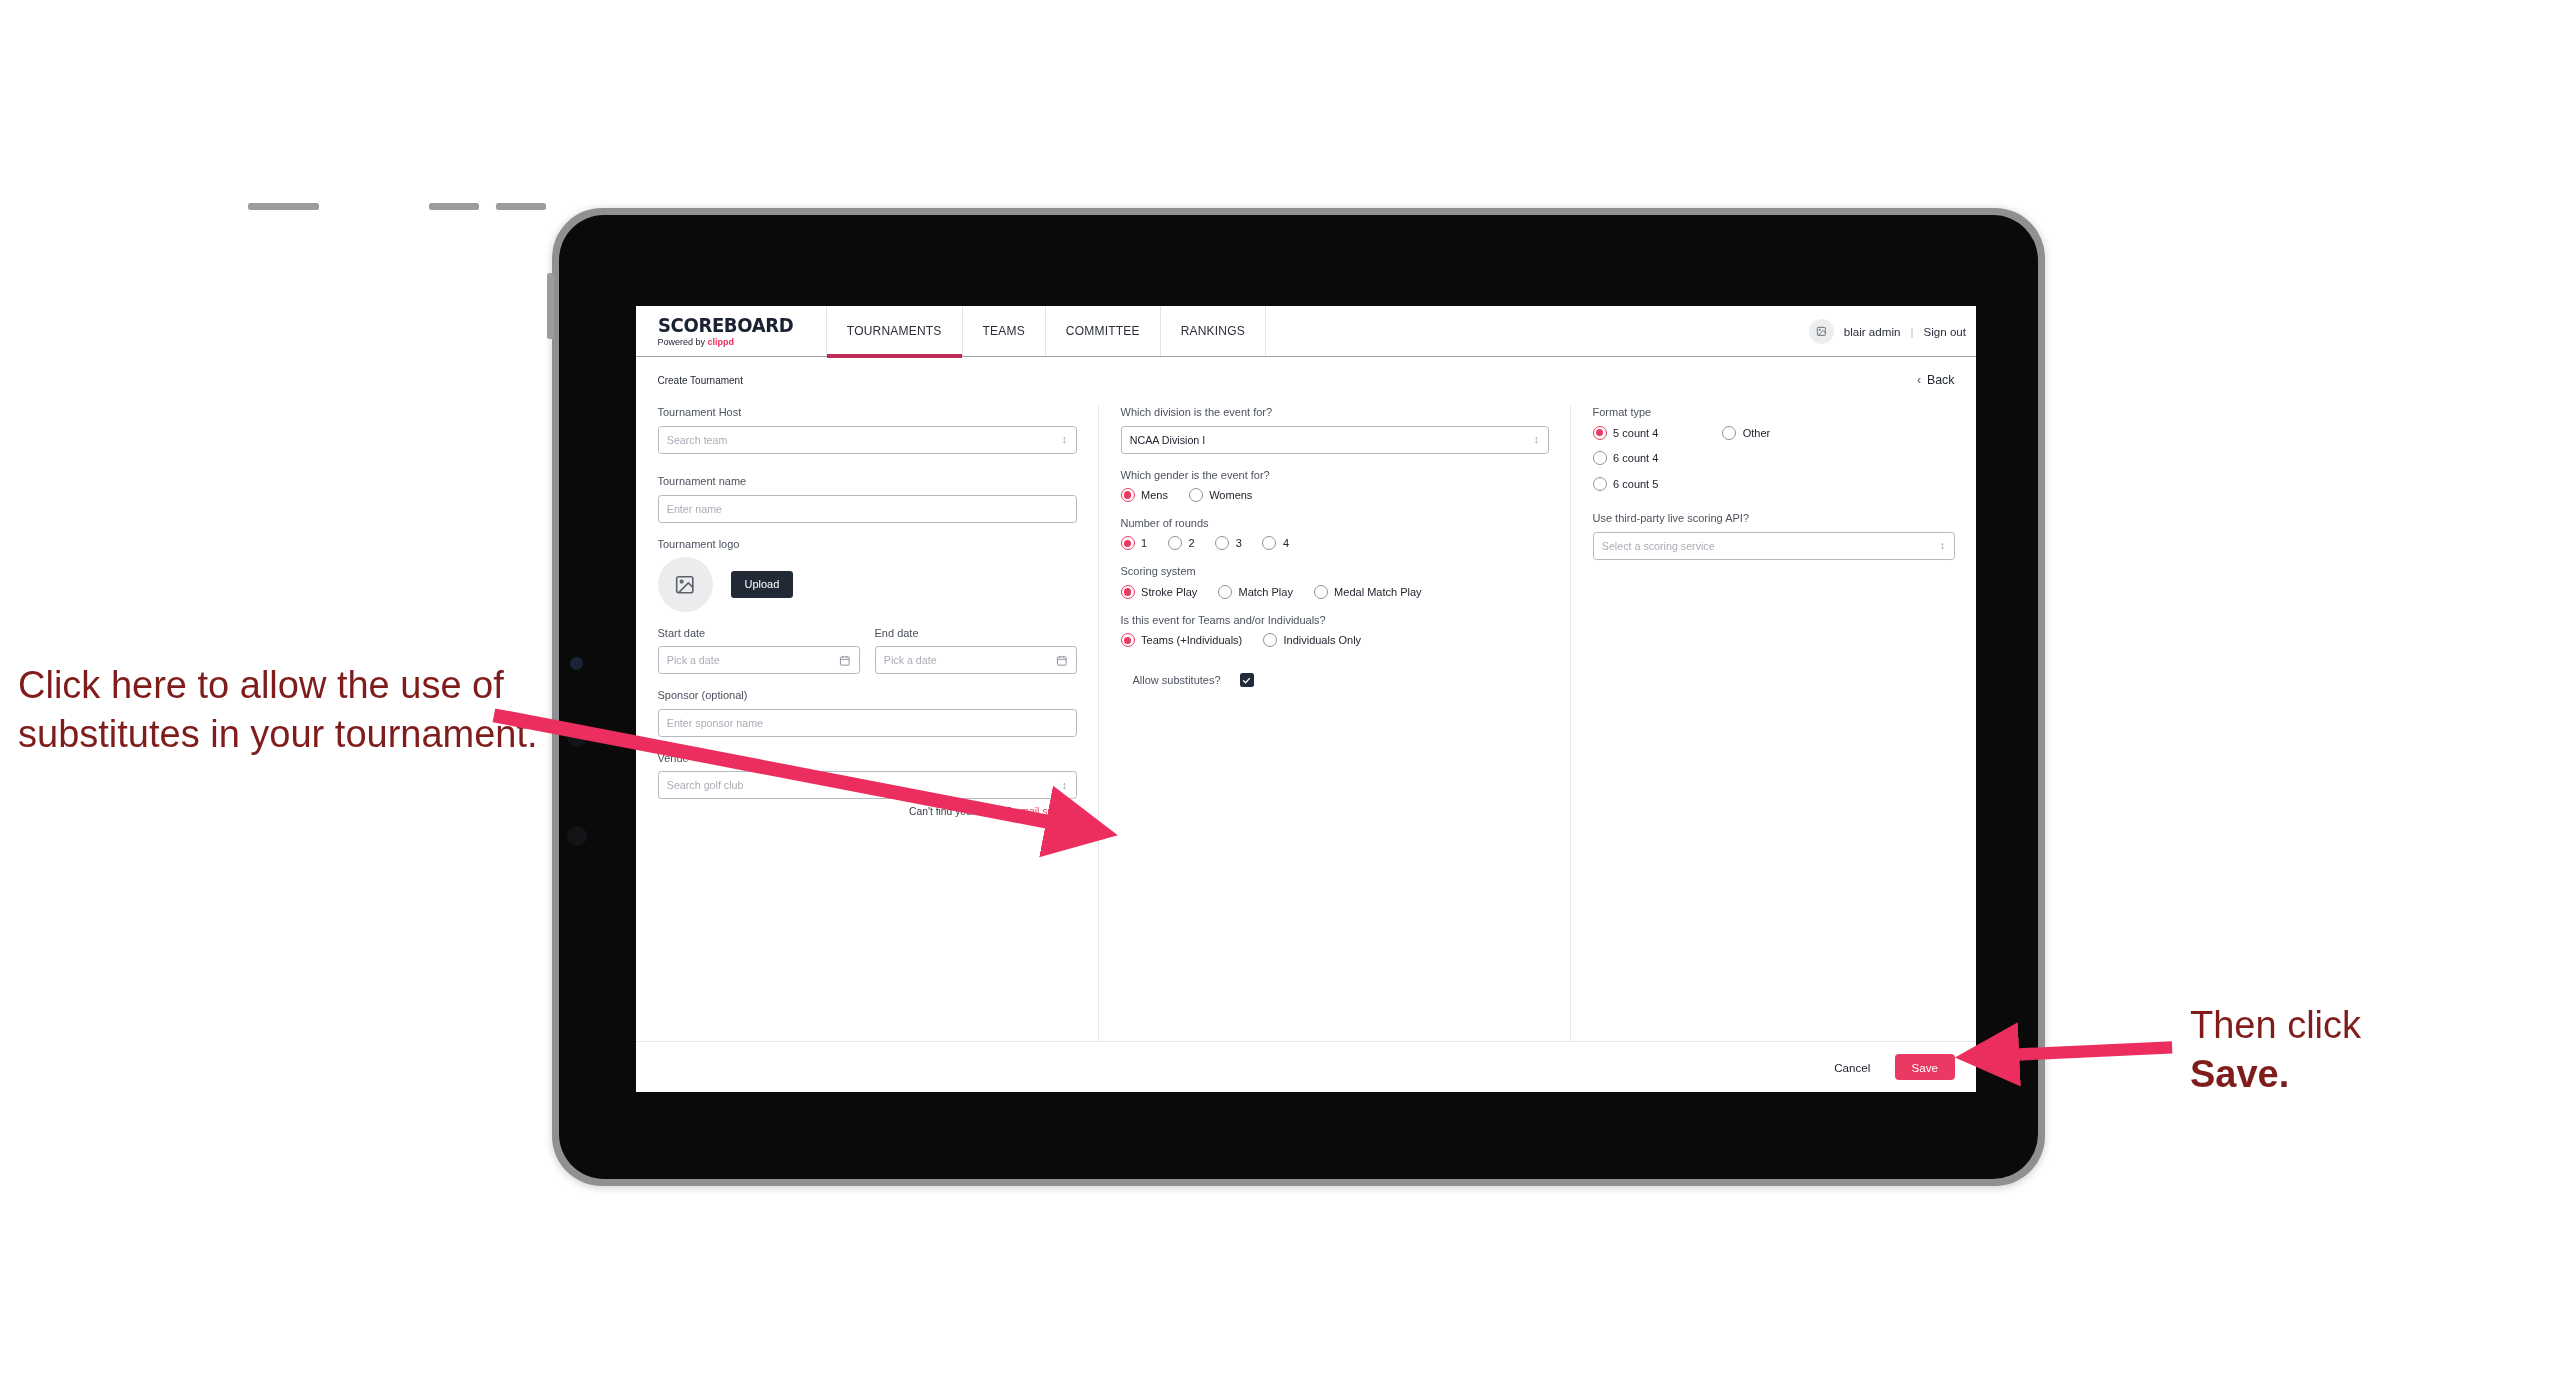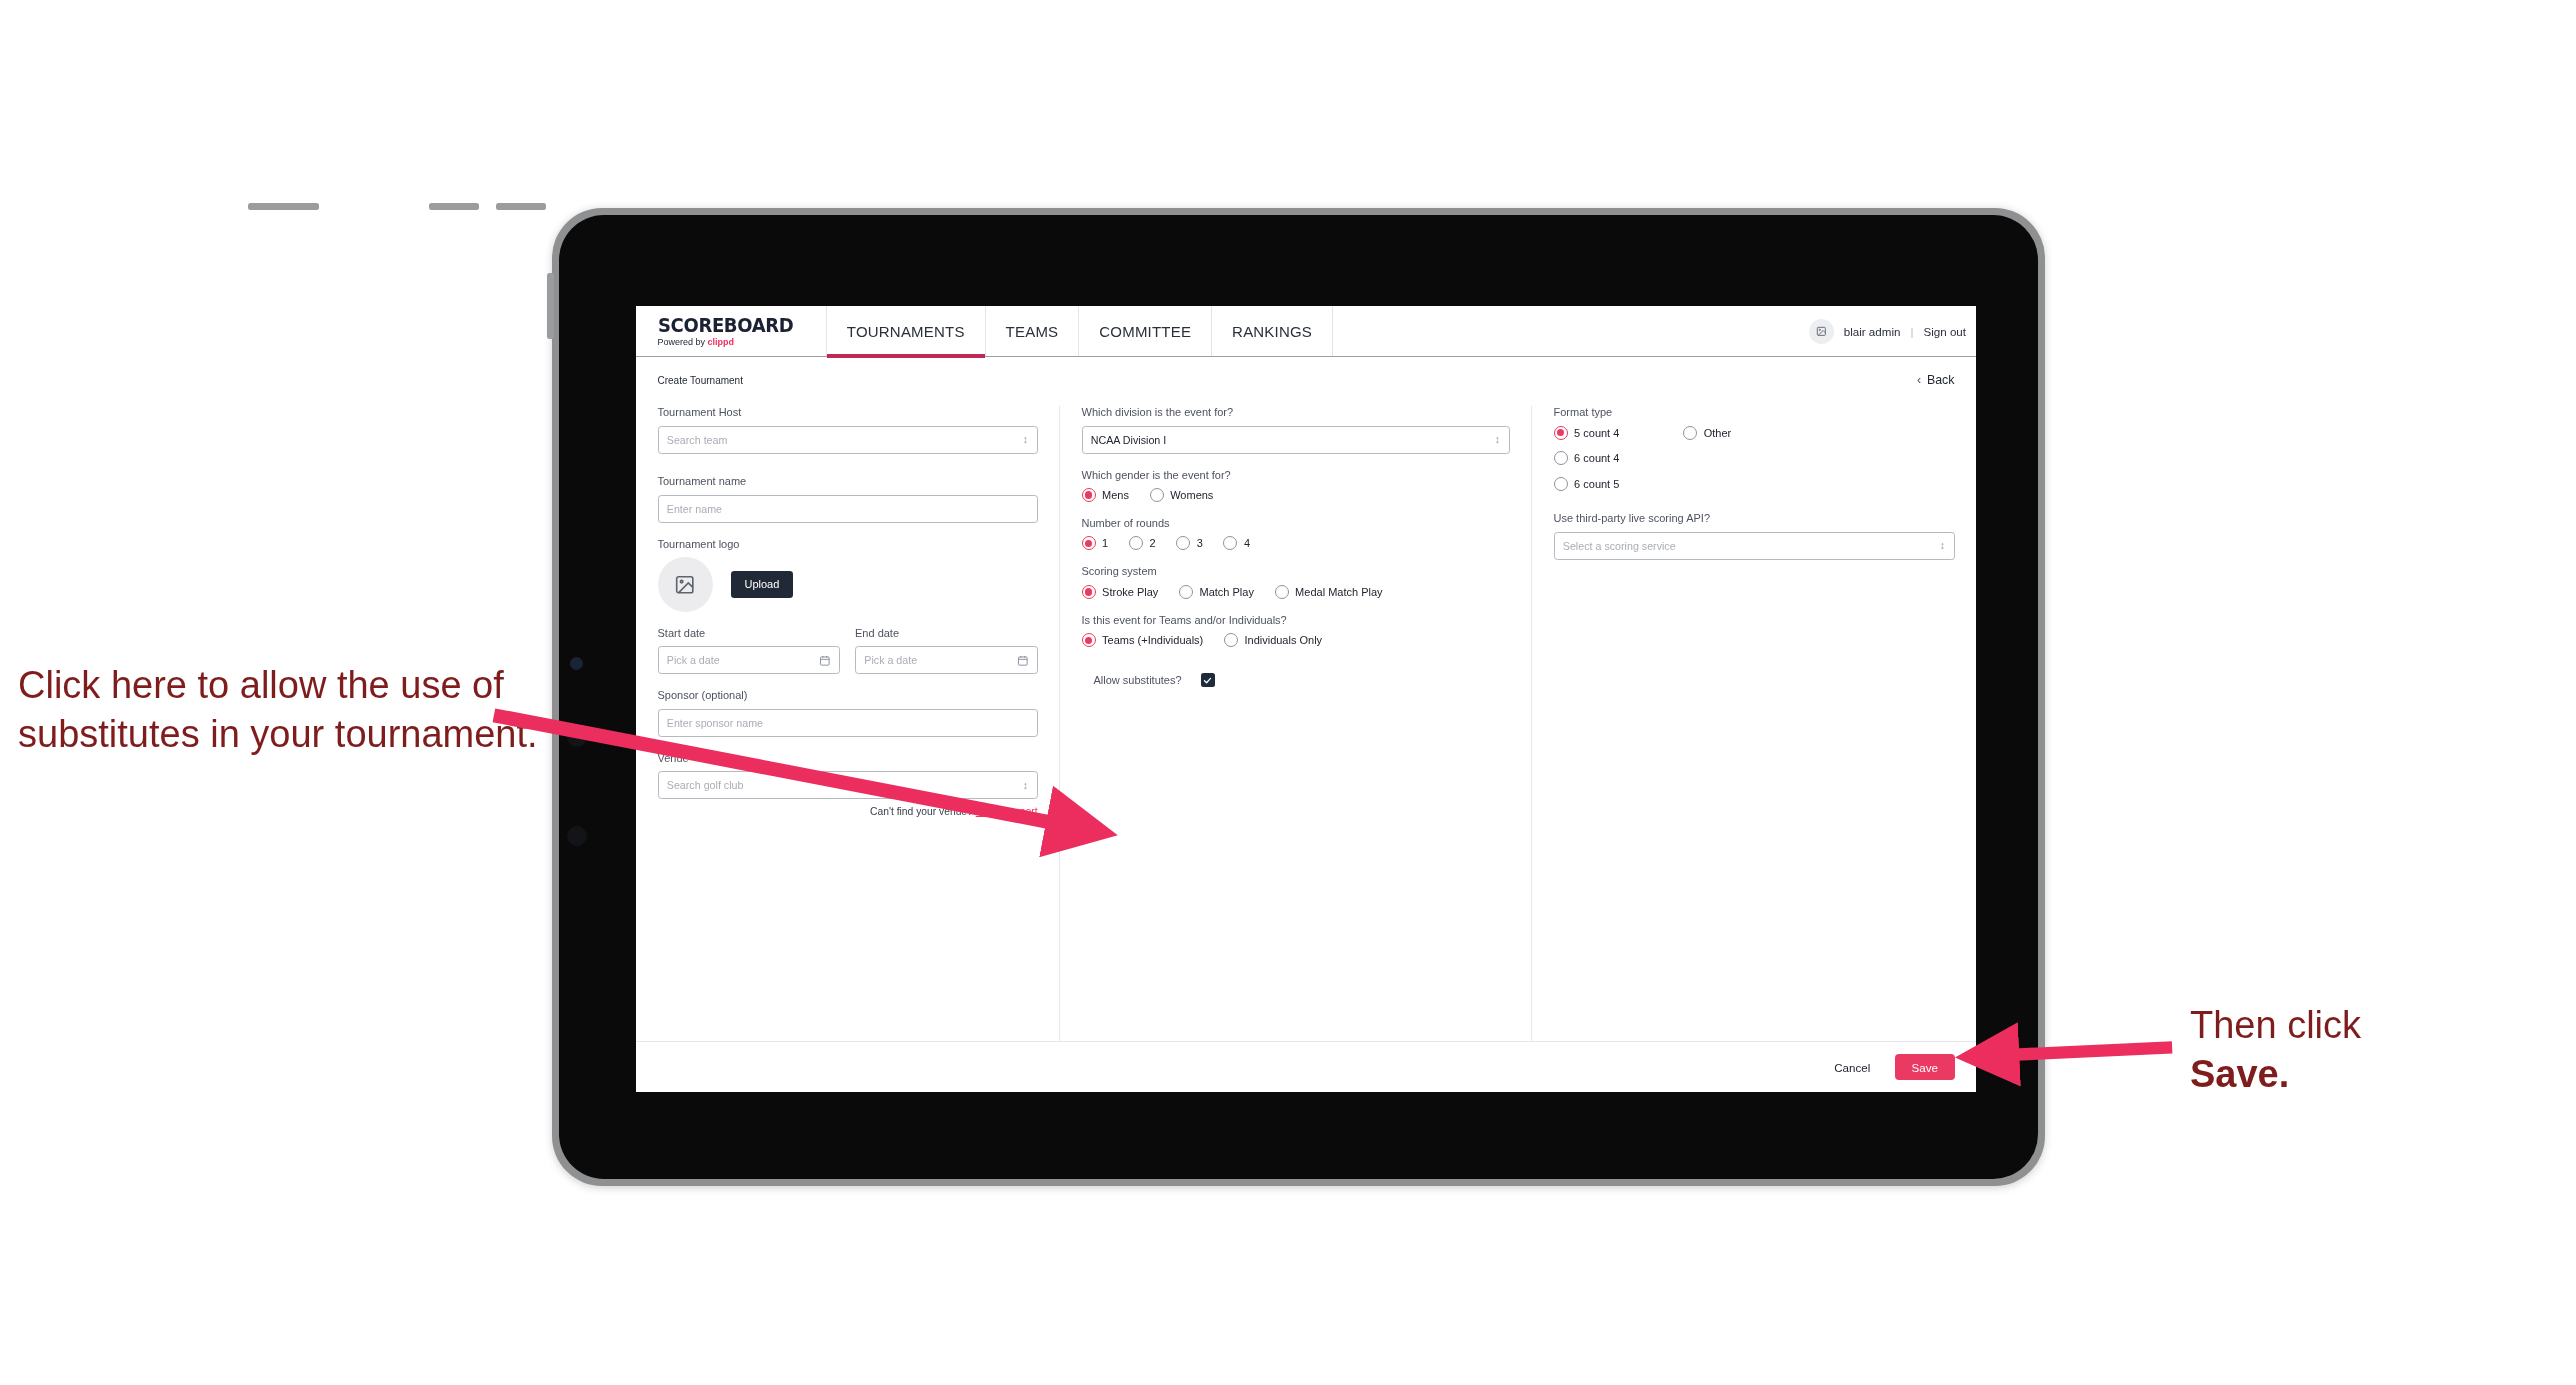--- a/index.html
+++ b/index.html
@@ -59,21 +59,21 @@
   .logo-word {
     font-family: "DejaVu Sans", sans-serif;
     font-weight: 700; font-size: 20px; letter-spacing: -0.4px;
     color: #1b2234; line-height: 1; transform: scaleX(0.9); transform-origin:left center;
   }
   .logo-sub { font-size: 9px; color:#1b2234; margin-top:3.3px; line-height:1; }
   .logo-sub .brand { color:#ec2e5f; font-weight:700; }
   .navtabs { display:flex; align-items:stretch; }
   .navtab {
     display:flex; align-items:center; padding: 0 20px;
-    font-size: 15px; letter-spacing: 0.2px; color:#2a2f3a;
+    font-size: 12px; letter-spacing: 0.2px; color:#2a2f3a;
     border-right: 0.8px solid #e3e4e6; position: relative; cursor:pointer;
     white-space: nowrap;
   }
   .navtab.active::after{
     content:''; position:absolute; left:0; right:0; bottom:-1.7px;
     height: 3.3px; background:#bc2a55;
   }
   .appbar-right {
     margin-left:auto; display:flex; align-items:center; gap:10px;
     padding-right: 10px; font-size: 11.6px; color:#2a2f3a;
@@ -90,21 +90,21 @@
     height: 46px; display:flex; align-items:center;
     padding: 0 21.5px; justify-content: space-between;
   }
   #page-title { font-size: 10px; color:#1f2430; }
   #back-btn { font-size: 12.4px; color:#1f2430; display:flex; align-items:center; gap:5.8px; cursor:pointer;}
   #back-btn .chev { font-size:12.4px; color:#4a5160; }
 
   
   #cols { display:flex; flex:1; padding: 3.3px 0 0 0; }
   .col { padding: 0 21.5px; }
-  #col1 { width: 424px; border-right: 0.8px solid #e6e7ea; }
+  #col1 { width: 463px; border-right: 0.8px solid #e6e7ea; }
   #col2 { width: 472px; border-right: 0.8px solid #e6e7ea; }
   #col3 { flex:1; }
 
   .fld-label { font-size: 11px; color:#4c525f; margin: 0 0 7.4px 0; }
   .gap-lg { height: 21.5px; }
   .gap-md { height: 15px; }
 
   .input {
     height: 28px; border:0.8px solid #b6b9bf; border-radius:3.3px;
     background:#fff; display:flex; align-items:center;

